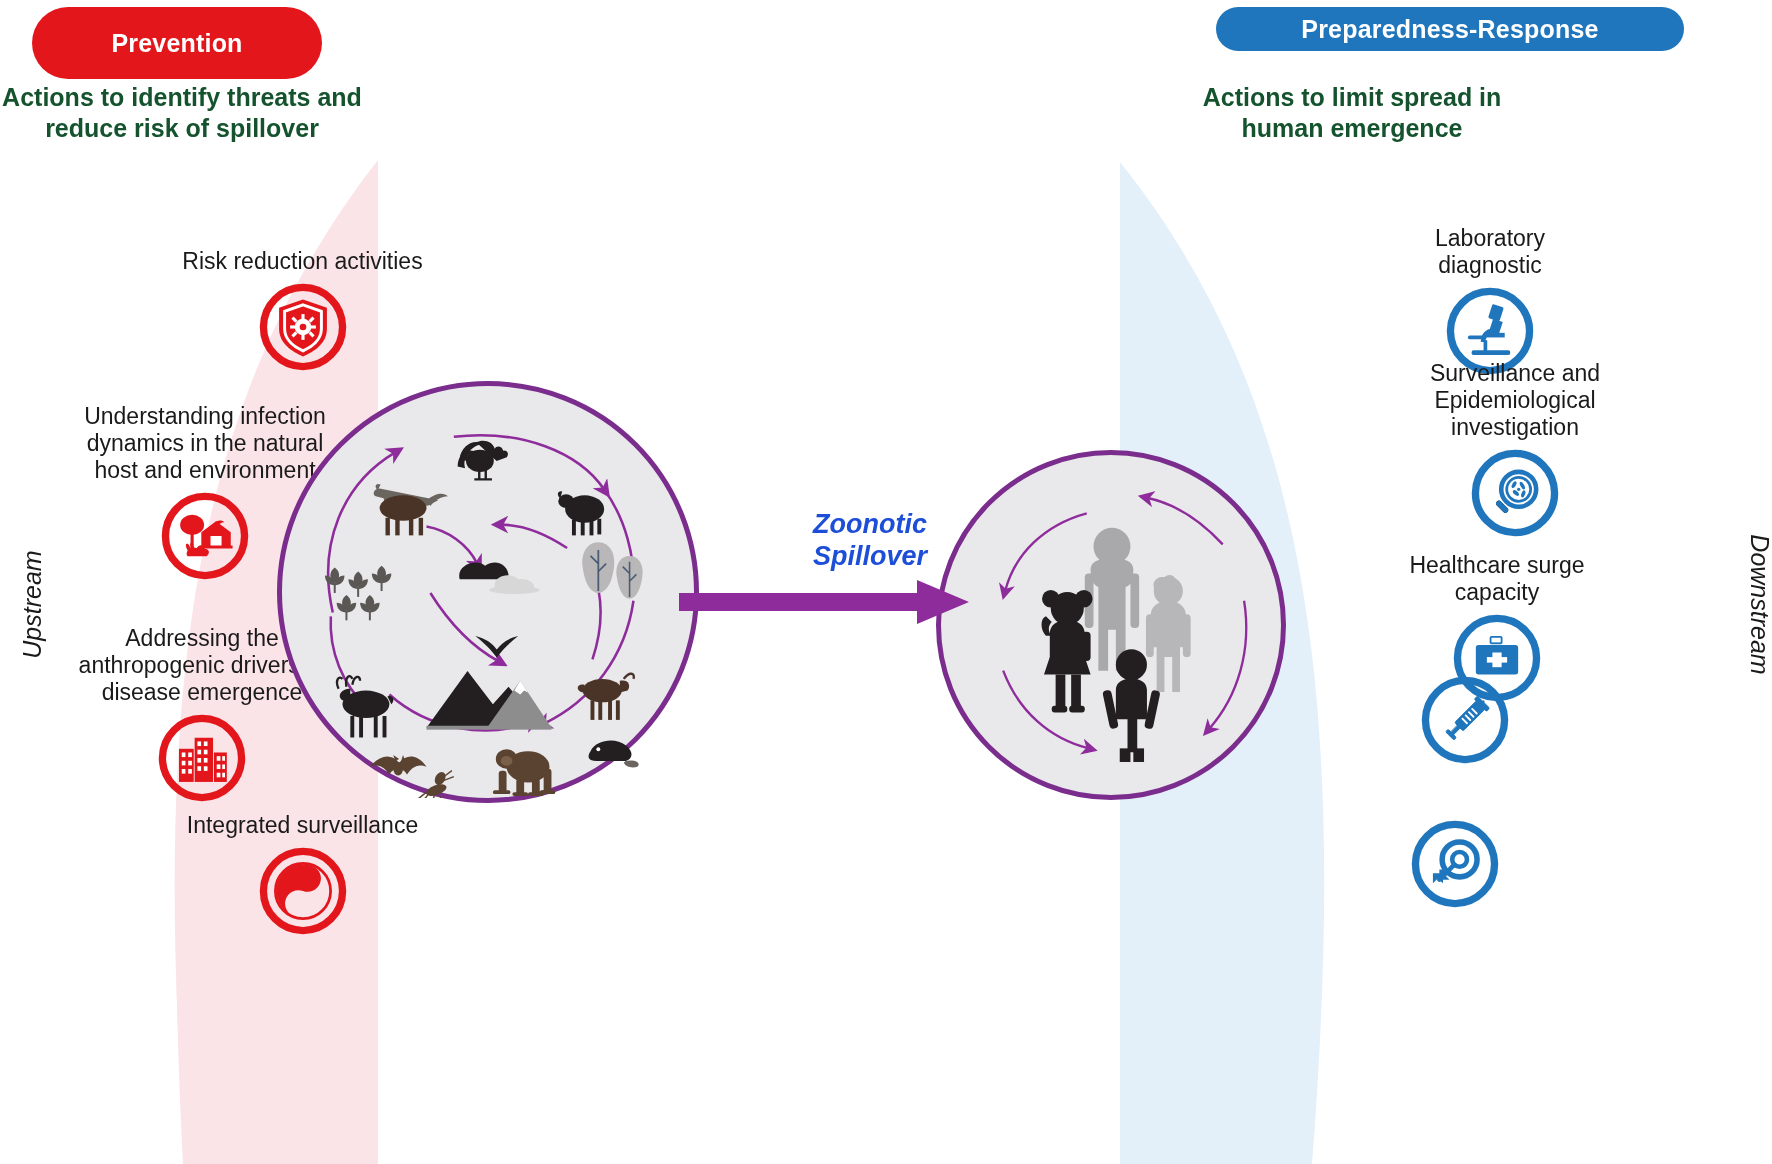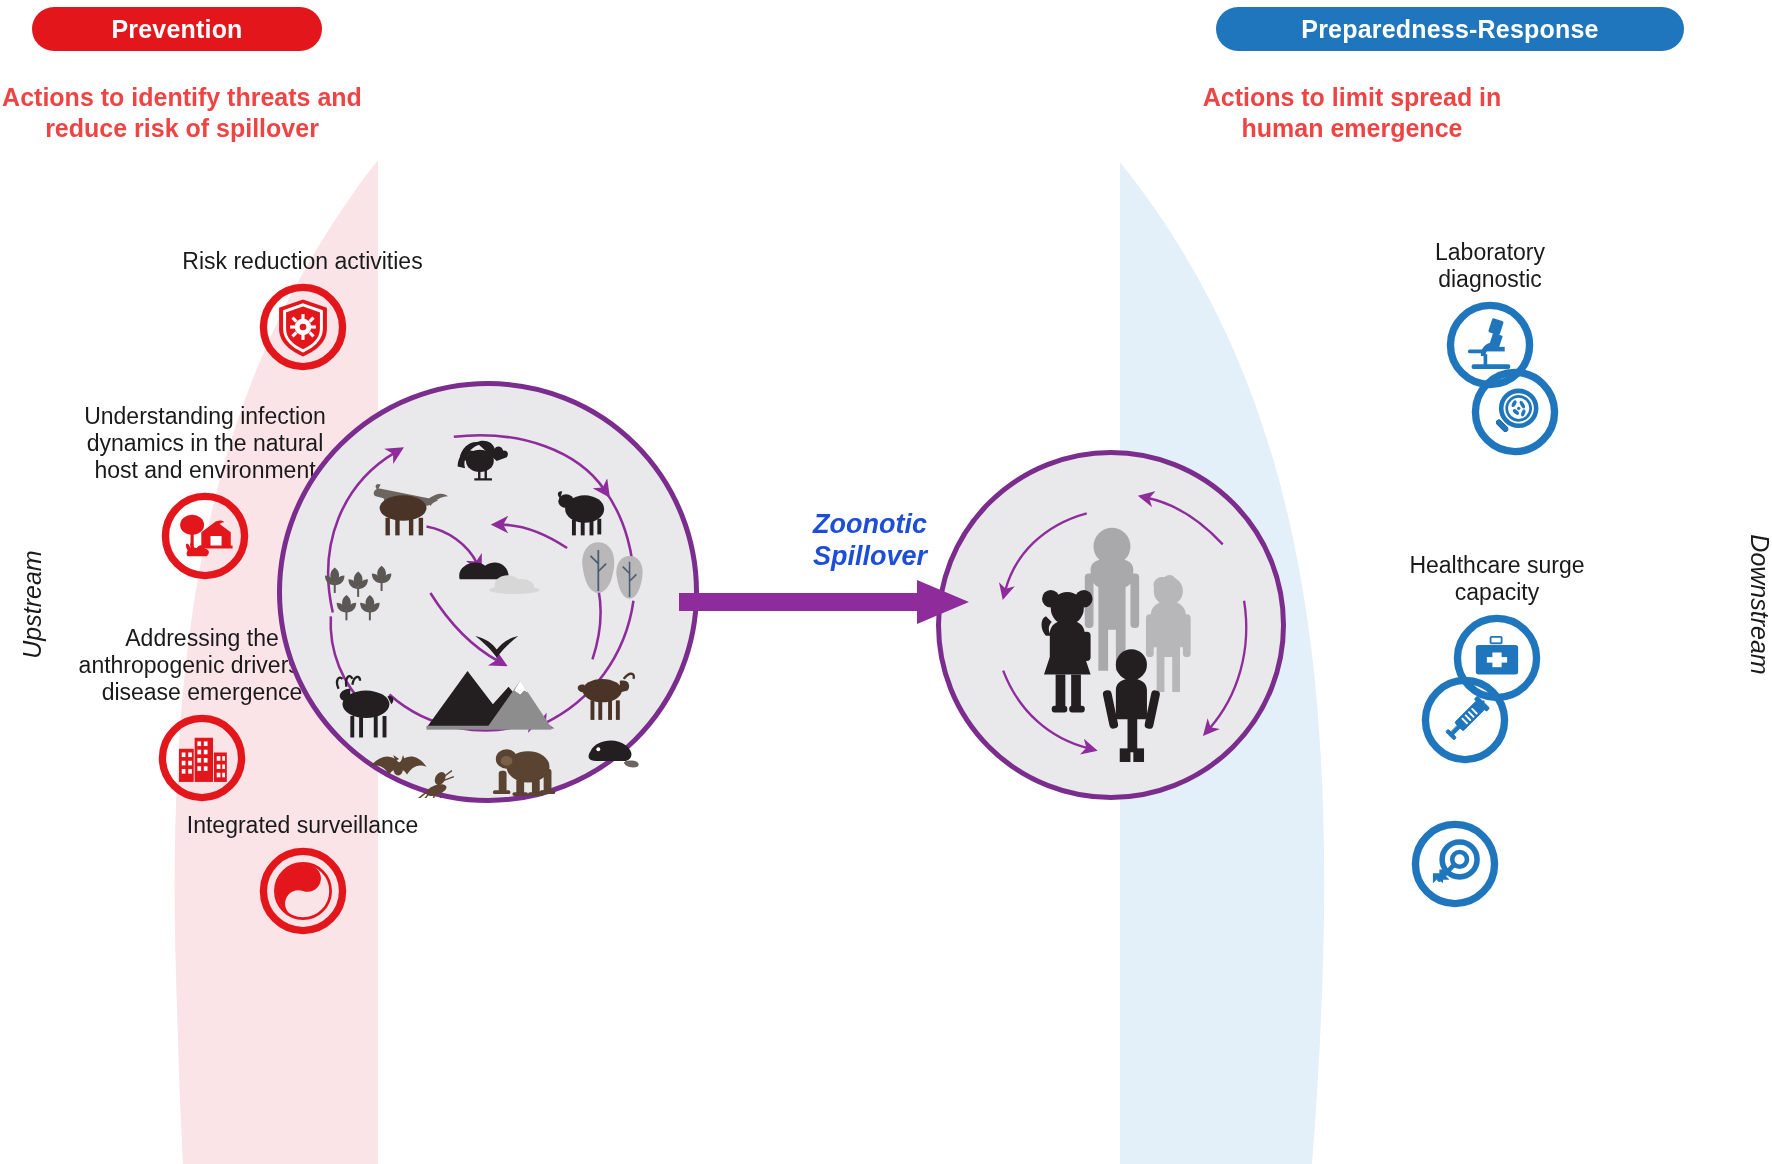--- a/index.html
+++ b/index.html
@@ -9,26 +9,26 @@
   
   .lens{position:absolute;top:160px;height:1004px;width:330px;}
   .lens svg{display:block;width:100%;height:100%;}
   #lens-left{left:48px;}
   #lens-right{left:1110px;width:340px;}
 
   
   .pill{position:absolute;border-radius:40px;color:#fff;font-weight:bold;
         font-size:25px;display:flex;align-items:center;justify-content:center;
         letter-spacing:.2px;white-space:nowrap;}
-  #pill-prevention{left:32px;top:7px;width:290px;height:44px;}
+  #pill-prevention{left:32px;top:7px;width:290px;height:72px;}
   #pill-preparedness{left:1216px;top:7px;width:468px;height:44px;}
 
   
   .subtitle{position:absolute;font-size:25px;font-weight:bold;line-height:1.22;
-            text-align:center;color:#ef4444;}
+            text-align:center;color:#14532d;}
   #sub-left{left:0px;top:82px;width:364px;}
   #sub-right{left:1192px;top:82px;width:320px;}
 
   
   .vlabel{position:absolute;font-style:italic;font-size:25px;color:#1a1a1a;
           white-space:nowrap;}
   #label-upstream{left:-38px;top:590px;width:140px;text-align:center;
                   transform:rotate(-90deg);}
   #label-downstream{left:1674px;top:590px;width:170px;text-align:center;
                     transform:rotate(90deg);}
@@ -165,39 +165,40 @@
   <div class="itext">Integrated surveillance</div>
   <div class="icon-wrap">
     <svg width="92" height="92" viewBox="0 0 100 100">
       <circle cx="50" cy="50" r="43" fill="none" stroke="#E3161C" stroke-width="8"></circle>
       <circle cx="50" cy="50" r="30" fill="none" stroke="#E3161C" stroke-width="3"></circle>
       <path d="M50 21 A29 29 0 0 1 50 79 A14.5 14.5 0 0 1 50 50 A14.5 14.5 0 0 0 50 21 Z" fill="#E3161C" transform="rotate(200 50 50)"></path>
     </svg>
   </div>
 </div>
 
-<div class="item" style="left:1385px;top:239px;width:210px;">
+<div class="item" style="left:1385px;top:225px;width:210px;">
   <div class="itext">Laboratory diagnostic</div>
   <div class="icon-wrap">
     <svg width="92" height="92" viewBox="0 0 100 100">
       <circle cx="50" cy="50" r="43" fill="none" stroke="#1F76BC" stroke-width="8"></circle>
       <g fill="#1F76BC">
         <rect x="50" y="22" width="13" height="16" rx="2" transform="rotate(18 56 30)"></rect>
         <rect x="51" y="38" width="11" height="14" transform="rotate(18 56 45)"></rect>
         <path d="M46 52 h20 v5 h-20 z"></path>
         <path d="M40 62 C40 50 50 45 58 49 L55 54 C50 52 45 56 45 62 Z"></path>
         <rect x="43" y="60" width="4" height="12"></rect>
         <rect x="30" y="71" width="42" height="5" rx="2"></rect>
         <rect x="26" y="55" width="20" height="4" rx="2"></rect>
       </g>
     </svg>
   </div>
 </div>
 
 <div class="item" style="left:1385px;top:360px;width:260px;">
+  <div class="itext">Surveillance and Epidemiological investigation</div>
   <div class="icon-wrap">
     <svg width="92" height="92" viewBox="0 0 100 100">
       <circle cx="50" cy="50" r="43" fill="none" stroke="#1F76BC" stroke-width="8"></circle>
       <circle cx="54" cy="46" r="19" fill="none" stroke="#1F76BC" stroke-width="5"></circle>
       <circle cx="54" cy="46" r="13" fill="none" stroke="#1F76BC" stroke-width="3"></circle>
       <rect x="28" y="62" width="16" height="6" rx="3" transform="rotate(45 36 65)"></rect>
       <g fill="#1F76BC">
         <rect x="28" y="62" width="16" height="6" rx="3" transform="rotate(45 36 65)"></rect>
         <ellipse cx="49" cy="41" rx="2" ry="4" transform="rotate(30 49 41)"></ellipse>
         <ellipse cx="58" cy="42" rx="2" ry="4.5" transform="rotate(-30 58 42)"></ellipse>

